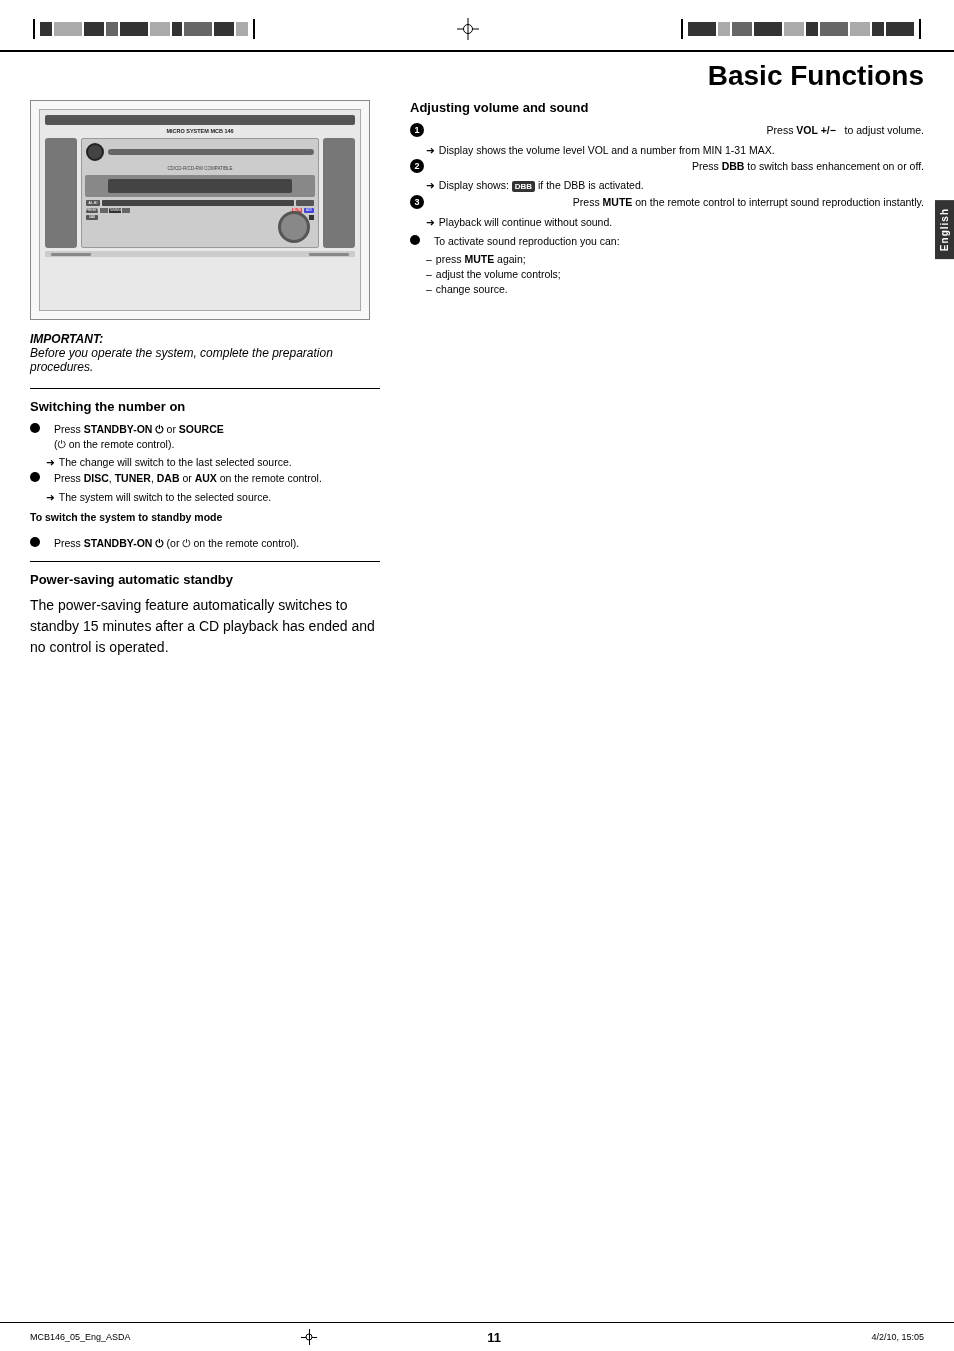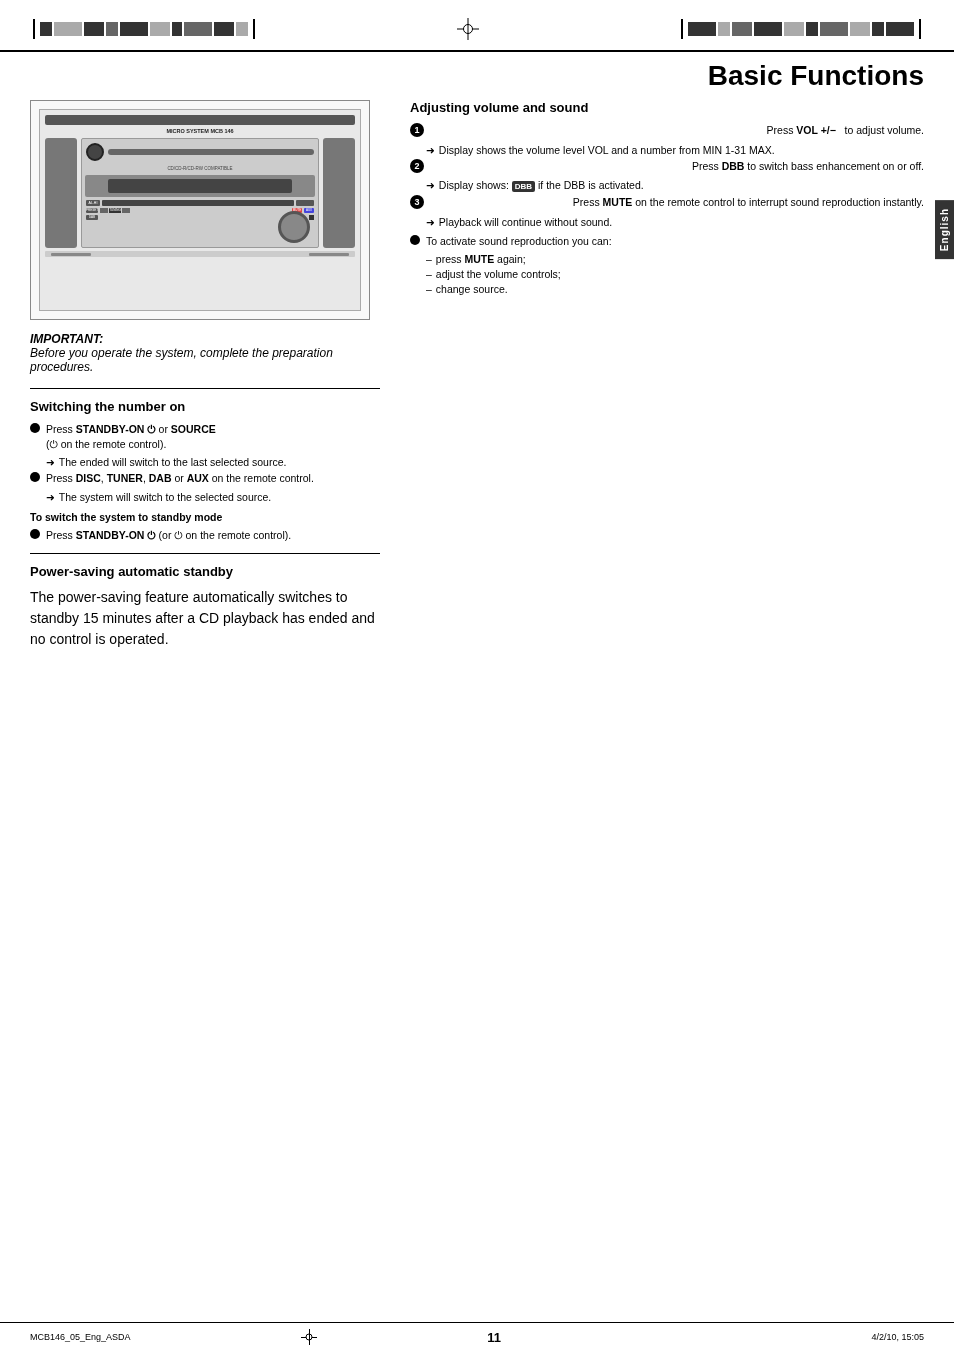--- a/index.html
+++ b/index.html
@@ -116,20 +116,21 @@
       font-weight: bold;
       margin-bottom: 8px;
     }
 
     
     .bullet-item {
       display: flex;
       align-items: flex-start;
       margin-bottom: 5px;
       font-size: 10.5px;
+      gap: 8px;
     }
     .bullet-dot {
       width: 10px;
       height: 10px;
       background: #000;
       border-radius: 50%;
       flex-shrink: 0;
       margin-top: 1px;
       margin-right: 6px;
     }
@@ -167,21 +168,21 @@
       flex-shrink: 0;
       margin-right: 6px;
       margin-top: 0px;
     }
     .num-text { flex: 1; line-height: 1.4; text-align: right; }
 
     
     .sub-heading {
       font-size: 10.5px;
       font-weight: bold;
-      margin-bottom: 5px;
+      margin-bottom: 13px;
       margin-top: 8px;
     }
     .key {
       font-weight: bold;
     }
     .dbb-badge {
       display: inline-block;
       background: #333;
       color: #fff;
       font-size: 8px;
@@ -392,21 +393,21 @@
     <div class="section-heading">Switching the number on</div>
 
     <div class="bullet-item">
       <div class="bullet-dot"></div>
       <div class="bullet-text">
         Press <span class="key">STANDBY-ON ⏻</span> or <span class="key">SOURCE</span><br>(⏻ on the remote control).
       </div>
     </div>
     <div class="arrow-item">
       <span class="arrow">➜</span>
-      <span>The ended will switch to the last selected source.</span>
+      <span>The change will switch to the last selected source.</span>
     </div>
 
     <div class="bullet-item">
       <div class="bullet-dot"></div>
       <div class="bullet-text">
         Press <span class="key">DISC</span>, <span class="key">TUNER</span>, <span class="key">DAB</span> or <span class="key">AUX</span> on the remote control.
       </div>
     </div>
     <div class="arrow-item">
       <span class="arrow">➜</span>

